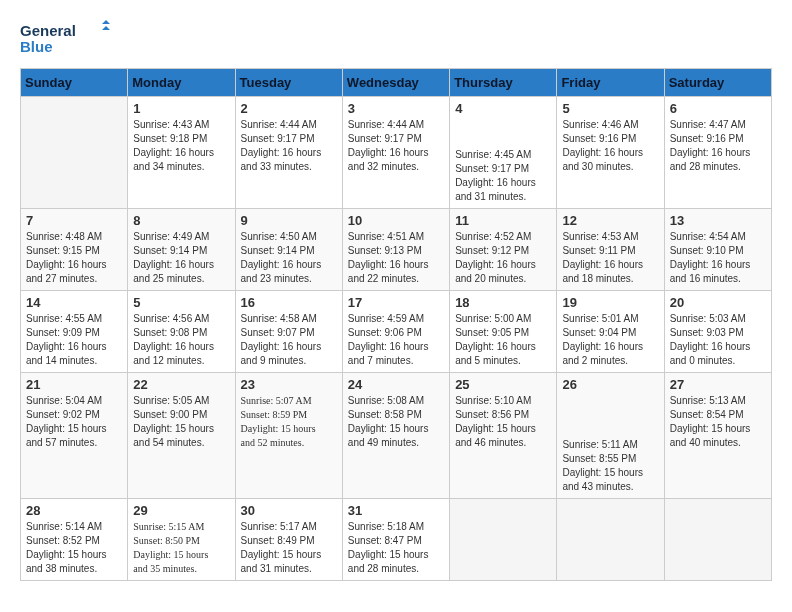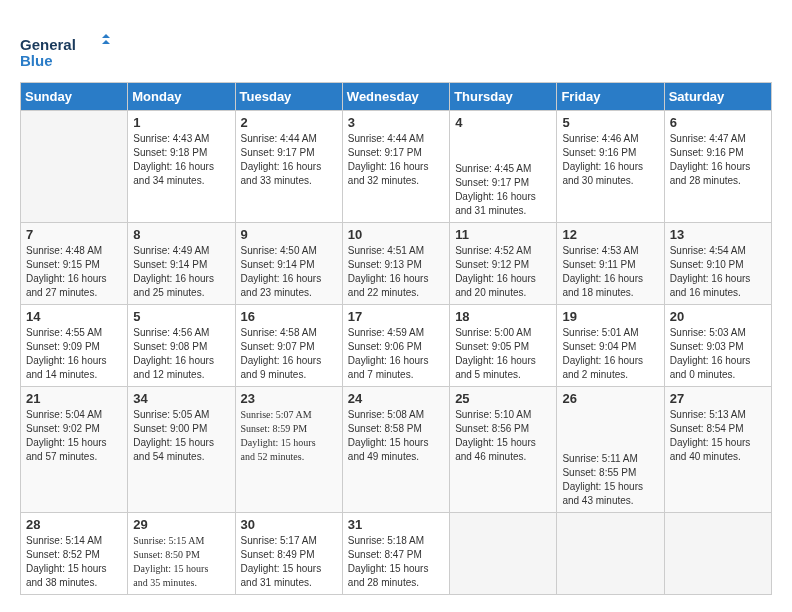--- a/index.html
+++ b/index.html
@@ -13,42 +13,41 @@
     .header {
       display: flex;
       justify-content: space-between;
       align-items: flex-start;
       margin-bottom: 10px;
     }
     .logo {
       display: flex;
       align-items: flex-end;
       gap: 4px;
-      margin-top: 14px;
     }
     .title-block {
       text-align: right;
     }
     .month-title {
       font-size: 36px;
       color: #1a3a5c;
       font-weight: normal;
     }
     .subtitle {
       font-size: 16px;
       color: #333;
     }
     table {
       width: 100%;
       border-collapse: collapse;
       table-layout: fixed;
     }
     th {
       background: #2a7cc7;
-      color: #ffffff;
+      color: #0f172a;
       padding: 6px 4px;
       font-size: 13px;
       font-weight: bold;
       text-align: left;
       border: 1px solid #ccc;
     }
     td {
       border: 1px solid #ccc;
       vertical-align: top;
       padding: 4px 5px;
@@ -256,21 +255,21 @@
       </tr>
       <tr>
         <td>
           <span class="day-num">21</span>
           <div class="day-info" style="white-space: pre-line;">Sunrise: 5:04 AM
 Sunset: 9:02 PM
 Daylight: 15 hours
 and 57 minutes.</div>
         </td>
         <td>
-          <span class="day-num">34</span>
+          <span class="day-num">22</span>
           <div class="day-info" style="white-space: pre-line;">Sunrise: 5:05 AM
 Sunset: 9:00 PM
 Daylight: 15 hours
 and 54 minutes.</div>
         </td>
         <td>
           <span class="day-num">23</span>
           <div class="day-info" style="white-space: pre-line; font-family: Liberation Serif, serif;">Sunrise: 5:07 AM
 Sunset: 8:59 PM
 Daylight: 15 hours

